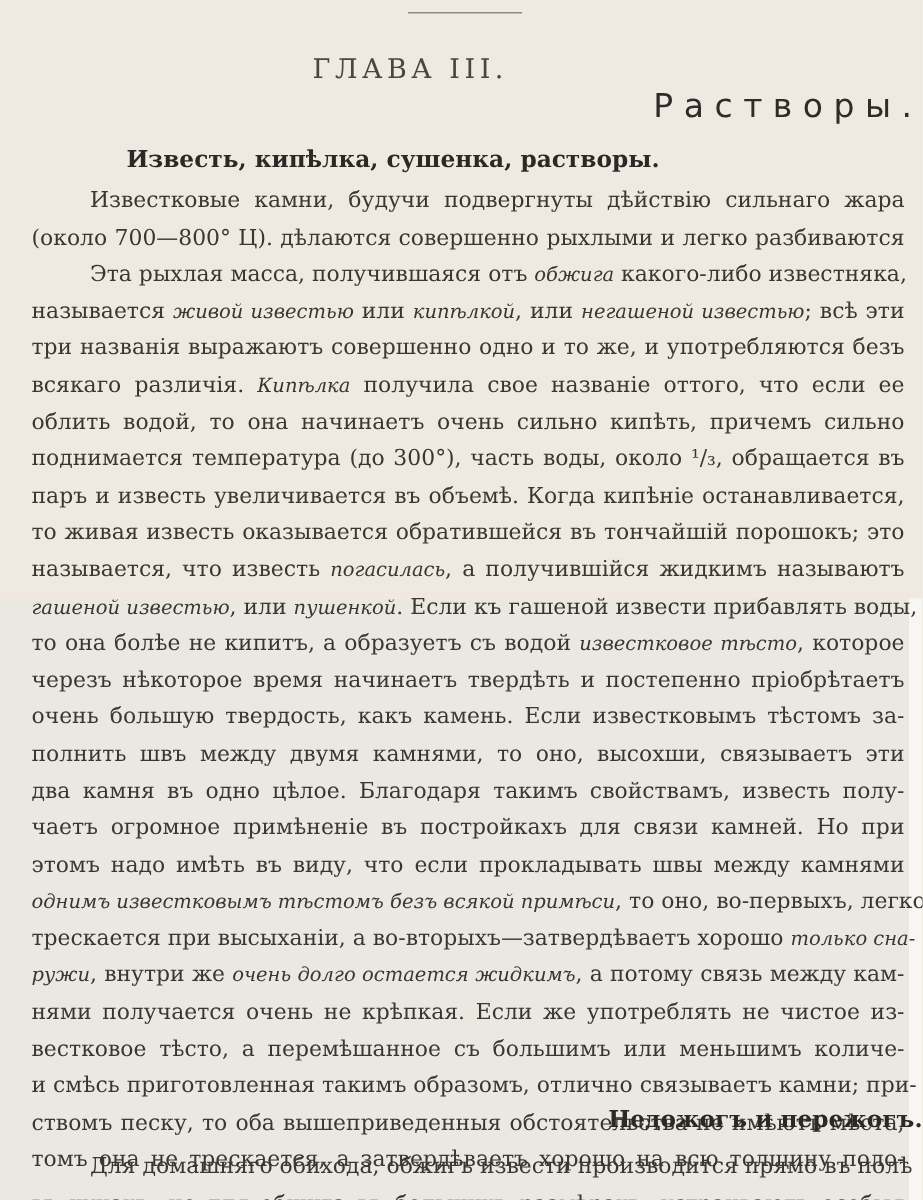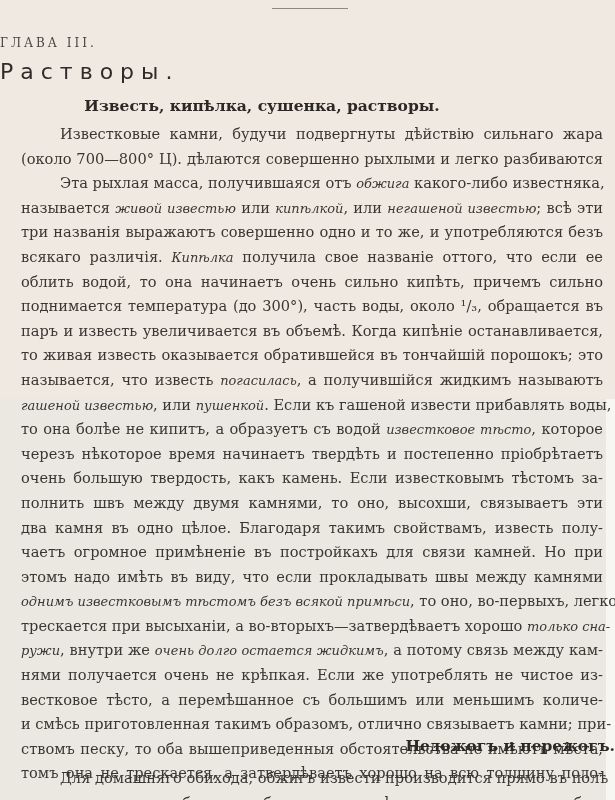--- a/index.html
+++ b/index.html
@@ -21,26 +21,26 @@
     position:absolute; left:606px; top:399px; width:9px; height:401px;
     background:#f7f6f3;
   }
   .rule {
     position:absolute; left:272px; top:8px; width:76px; height:1px;
     background:#8e8985;
   }
   .page { position:absolute; left:0; top:0; width:615px; height:800px; }
   .chapter {
     position:absolute; left:0; width:547px; top:36px;
-    font-size:12px; letter-spacing:3px; color:#4a4541;
+    text-align:center; font-size:18px; letter-spacing:3px; color:#4a4541;
     font-weight:normal;
   }
   .title {
     position:absolute; left:0; width:615px; top:59px;
-    text-align:left; font-size:22px; letter-spacing:7px; color:#2f2b28;
+    text-align:right; font-size:22px; letter-spacing:7px; color:#2f2b28;
     font-family:"DejaVu Sans", "Liberation Sans", sans-serif;
   }
   .subtitle {
     position:absolute; left:0; width:524px; top:96px;
     text-align:center; font-size:15.5px; font-weight:bold; color:#2c2825;
   }
   .body {
     position:absolute; left:21px; width:582px; top:122px;
     font-size:14.6px; line-height:24.6px; text-align:justify;
   }

